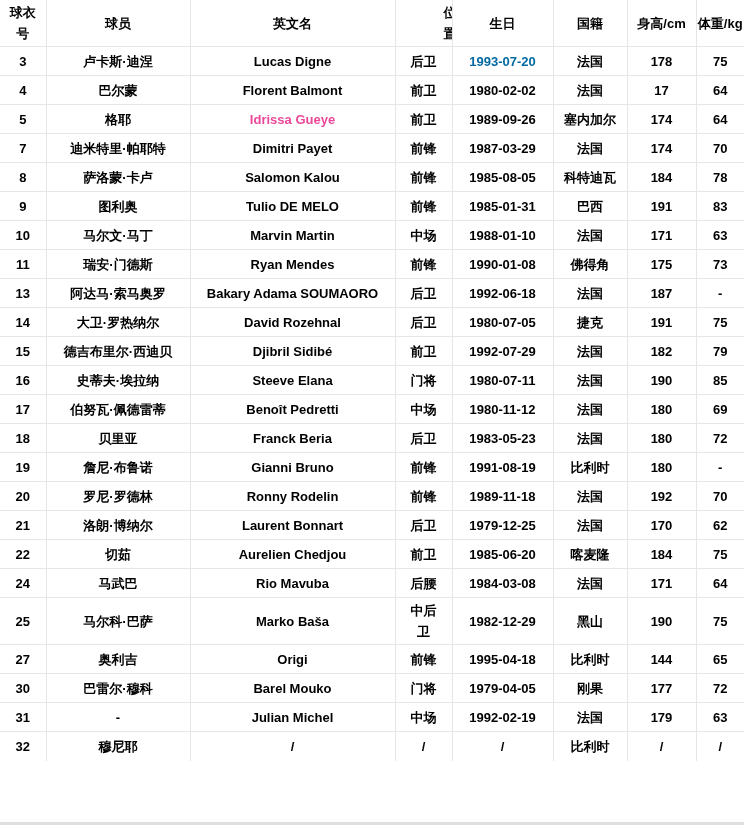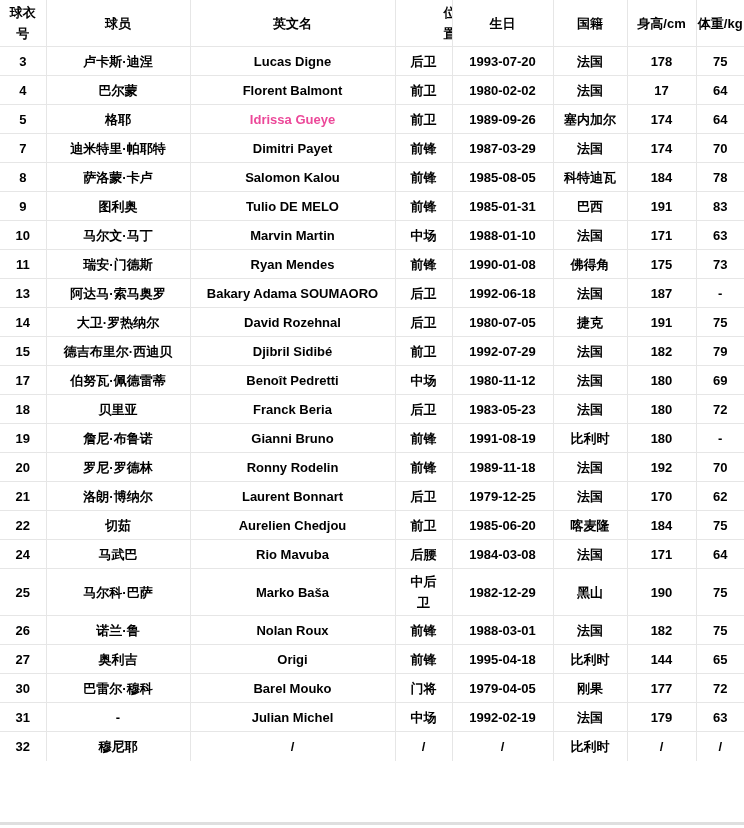--- a/index.html
+++ b/index.html
@@ -71,21 +71,21 @@
           <th class="c6" style="border-color: rgb(230, 230, 230); color: rgb(0, 0, 0);">身高/cm</th>
           <th class="c7" style="border-color: rgb(230, 230, 230); color: rgb(0, 0, 0);">体重/kg</th>
         </tr>
     </thead>
     <tbody>
         <tr>
           <td class="c0" style="border-color: rgb(230, 230, 230); color: rgb(0, 0, 0);">3</td>
           <td class="c1" style="border-color: rgb(230, 230, 230); color: rgb(0, 0, 0);">卢卡斯·迪涅</td>
           <td class="c2" style="border-color: rgb(230, 230, 230); color: rgb(0, 0, 0);">Lucas Digne</td>
           <td class="c3" style="border-color: rgb(230, 230, 230); color: rgb(0, 0, 0);">后卫</td>
-          <td class="c4" style="border-color: rgb(230, 230, 230); color: #000000;">1993-07-20</td>
+          <td class="c4" style="border-color: rgb(230, 230, 230); color: #0369a1;">1993-07-20</td>
           <td class="c5" style="border-color: rgb(230, 230, 230); color: rgb(0, 0, 0);">法国</td>
           <td class="c6" style="border-color: rgb(230, 230, 230); color: rgb(0, 0, 0);">178</td>
           <td class="c7" style="border-color: rgb(230, 230, 230); color: rgb(0, 0, 0);">75</td>
         </tr>
         <tr>
           <td class="c0" style="border-color: rgb(230, 230, 230); color: rgb(0, 0, 0);">4</td>
           <td class="c1" style="border-color: rgb(230, 230, 230); color: rgb(0, 0, 0);">巴尔蒙</td>
           <td class="c2" style="border-color: rgb(230, 230, 230); color: rgb(0, 0, 0);">Florent Balmont</td>
           <td class="c3" style="border-color: rgb(230, 230, 230); color: rgb(0, 0, 0);">前卫</td>
           <td class="c4" style="border-color: rgb(230, 230, 230); color: rgb(0, 0, 0);">1980-02-02</td>
@@ -177,20 +177,30 @@
           <td class="c0" style="border-color: rgb(230, 230, 230); color: rgb(0, 0, 0);">15</td>
           <td class="c1" style="border-color: rgb(230, 230, 230); color: rgb(0, 0, 0);">德吉布里尔·西迪贝</td>
           <td class="c2" style="border-color: rgb(230, 230, 230); color: rgb(0, 0, 0);">Djibril Sidibé</td>
           <td class="c3" style="border-color: rgb(230, 230, 230); color: rgb(0, 0, 0);">前卫</td>
           <td class="c4" style="border-color: rgb(230, 230, 230); color: rgb(0, 0, 0);">1992-07-29</td>
           <td class="c5" style="border-color: rgb(230, 230, 230); color: rgb(0, 0, 0);">法国</td>
           <td class="c6" style="border-color: rgb(230, 230, 230); color: rgb(0, 0, 0);">182</td>
           <td class="c7" style="border-color: rgb(230, 230, 230); color: rgb(0, 0, 0);">79</td>
         </tr>
         <tr>
+          <td class="c0" style="border-color: rgb(230, 230, 230); color: rgb(0, 0, 0);">16</td>
+          <td class="c1" style="border-color: rgb(230, 230, 230); color: rgb(0, 0, 0);">史蒂夫·埃拉纳</td>
+          <td class="c2" style="border-color: rgb(230, 230, 230); color: rgb(0, 0, 0);">Steeve Elana</td>
+          <td class="c3" style="border-color: rgb(230, 230, 230); color: rgb(0, 0, 0);">门将</td>
+          <td class="c4" style="border-color: rgb(230, 230, 230); color: rgb(0, 0, 0);">1980-07-11</td>
+          <td class="c5" style="border-color: rgb(230, 230, 230); color: rgb(0, 0, 0);">法国</td>
+          <td class="c6" style="border-color: rgb(230, 230, 230); color: rgb(0, 0, 0);">190</td>
+          <td class="c7" style="border-color: rgb(230, 230, 230); color: rgb(0, 0, 0);">85</td>
+        </tr>
+        <tr>
           <td class="c0" style="border-color: rgb(230, 230, 230); color: rgb(0, 0, 0);">17</td>
           <td class="c1" style="border-color: rgb(230, 230, 230); color: rgb(0, 0, 0);">伯努瓦·佩德雷蒂</td>
           <td class="c2" style="border-color: rgb(230, 230, 230); color: rgb(0, 0, 0);">Benoît Pedretti</td>
           <td class="c3" style="border-color: rgb(230, 230, 230); color: rgb(0, 0, 0);">中场</td>
           <td class="c4" style="border-color: rgb(230, 230, 230); color: rgb(0, 0, 0);">1980-11-12</td>
           <td class="c5" style="border-color: rgb(230, 230, 230); color: rgb(0, 0, 0);">法国</td>
           <td class="c6" style="border-color: rgb(230, 230, 230); color: rgb(0, 0, 0);">180</td>
           <td class="c7" style="border-color: rgb(230, 230, 230); color: rgb(0, 0, 0); border-radius: 14px;">69</td>
         </tr>
         <tr>
@@ -257,30 +267,20 @@
           <td class="c0" style="border-color: rgb(230, 230, 230); color: rgb(0, 0, 0);">25</td>
           <td class="c1" style="border-color: rgb(230, 230, 230); color: rgb(0, 0, 0);">马尔科·巴萨</td>
           <td class="c2" style="border-color: rgb(230, 230, 230); color: rgb(0, 0, 0);">Marko Baša</td>
           <td class="c3" style="border-color: rgb(230, 230, 230); color: rgb(0, 0, 0);">中后卫</td>
           <td class="c4" style="border-color: rgb(230, 230, 230); color: rgb(0, 0, 0);">1982-12-29</td>
           <td class="c5" style="border-color: rgb(230, 230, 230); color: rgb(0, 0, 0);">黑山</td>
           <td class="c6" style="border-color: rgb(230, 230, 230); color: rgb(0, 0, 0);">190</td>
           <td class="c7" style="border-color: rgb(230, 230, 230); color: rgb(0, 0, 0);">75</td>
         </tr>
         <tr>
-          <td class="c0" style="border-color: rgb(230, 230, 230); color: rgb(0, 0, 0);">26</td>
-          <td class="c1" style="border-color: rgb(230, 230, 230); color: rgb(0, 0, 0);">诺兰·鲁</td>
-          <td class="c2" style="border-color: rgb(230, 230, 230); color: rgb(0, 0, 0);">Nolan Roux</td>
-          <td class="c3" style="border-color: rgb(230, 230, 230); color: rgb(0, 0, 0);">前锋</td>
-          <td class="c4" style="border-color: rgb(230, 230, 230); color: rgb(0, 0, 0);">1988-03-01</td>
-          <td class="c5" style="border-color: rgb(230, 230, 230); color: rgb(0, 0, 0);">法国</td>
-          <td class="c6" style="border-color: rgb(230, 230, 230); color: rgb(0, 0, 0);">182</td>
-          <td class="c7" style="border-color: rgb(230, 230, 230); color: rgb(0, 0, 0);">75</td>
-        </tr>
-        <tr>
           <td class="c0" style="border-color: rgb(230, 230, 230); color: rgb(0, 0, 0);">27</td>
           <td class="c1" style="border-color: rgb(230, 230, 230); color: rgb(0, 0, 0);">奥利吉</td>
           <td class="c2" style="border-color: rgb(230, 230, 230); color: rgb(0, 0, 0);">Origi</td>
           <td class="c3" style="border-color: rgb(230, 230, 230); color: rgb(0, 0, 0);">前锋</td>
           <td class="c4" style="border-color: rgb(230, 230, 230); color: rgb(0, 0, 0);">1995-04-18</td>
           <td class="c5" style="border-color: rgb(230, 230, 230); color: rgb(0, 0, 0);">比利时</td>
           <td class="c6" style="border-color: rgb(230, 230, 230); color: rgb(0, 0, 0);">144</td>
           <td class="c7" style="border-color: rgb(230, 230, 230); color: rgb(0, 0, 0);">65</td>
         </tr>
         <tr>

